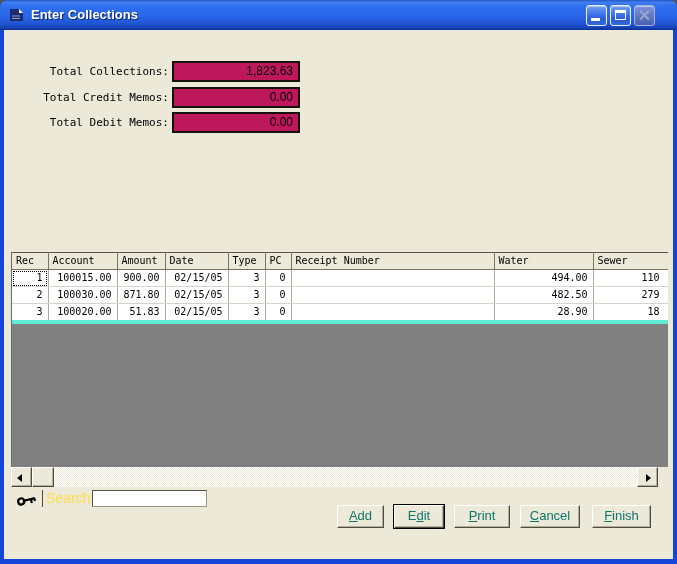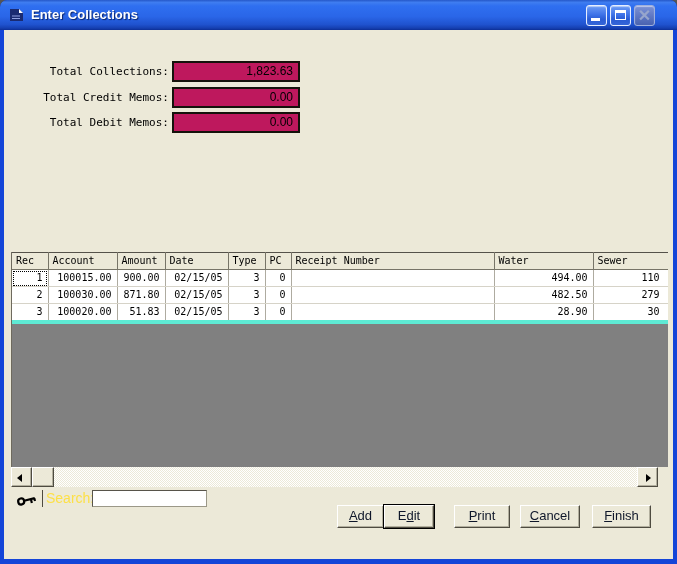--- a/index.html
+++ b/index.html
@@ -101,27 +101,27 @@
   .search-sep { position:absolute; left:42px; top:490px; width:1px; height:17px; background:#4E4B40; }
   .search-label { position:absolute; left:46px; top:490px; font-size:14px; line-height:17px; color:#fde047; }
   .search-input {
     position:absolute; left:92px; top:490px; width:115px; height:17px;
     background:#fff; border:1px solid #57544A; border-bottom-color:#9B9888; border-right-color:#9B9888;
     font-size:12px; padding:0 3px; outline:none; font-family:"Liberation Sans",sans-serif;
   }
   
   .xp-btn {
     position:absolute; top:505px; height:23px;
-    font-size:13px; color:#0f172a; text-align:center; line-height:20px;
+    font-size:13px; color:#0f766e; text-align:center; line-height:20px;
     cursor:default; white-space:nowrap;
   }
   .xp-btn.default { box-shadow:0 0 0 1px #000, inset -1px -1px 0 #B2AF9E; }
   .mn { text-decoration:underline; text-underline-offset:1px; }
   .b-add { left:337px; width:47px; }
-  .b-edit { left:384px; width:50px; }
+  .b-edit { left:394px; width:50px; }
   .b-print { left:454px; width:56px; }
   .b-cancel { left:520px; width:60px; }
   .b-finish { left:592px; width:59px; }
 </style>
 </head>
 <body>
 
 <div class="window">
 
   <div class="titlebar">
@@ -202,21 +202,21 @@
       </tr>
       <tr>
         <td>3</td>
         <td>100020.00</td>
         <td>51.83</td>
         <td>02/15/05</td>
         <td>3</td>
         <td>0</td>
         <td></td>
         <td>28.90</td>
-        <td class="sewer">30</td>
+        <td class="sewer">18</td>
       </tr>
     </tbody>
       </table>
   </div>
 
   <div class="hscroll">
     <div class="sb-btn left bevel">
       <span class="tri l"></span>
     </div>
     <div class="sb-thumb bevel"></div>

